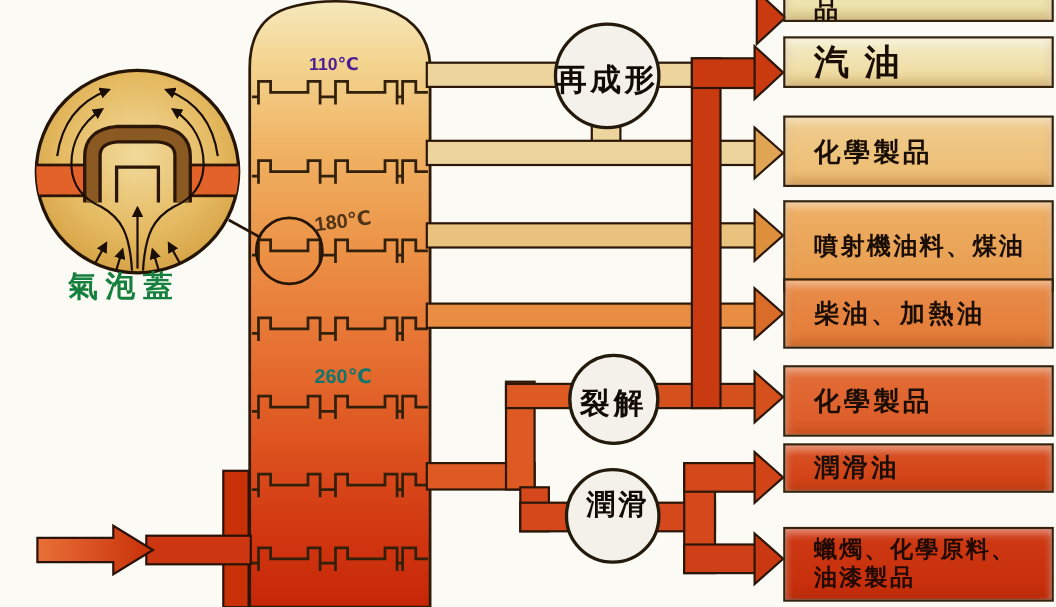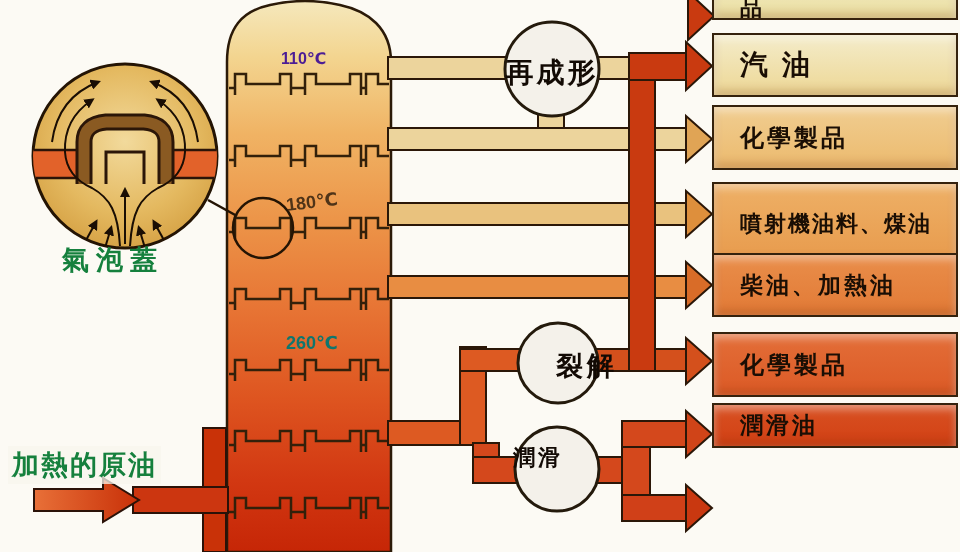--- a/index.html
+++ b/index.html
@@ -129,46 +129,51 @@
         <path d="M52,142 C56,112 72,92 98,82" marker-end="url(#ah)"></path>
         <path d="M198,142 C194,112 178,92 152,82" marker-end="url(#ah)"></path>
       </g>
     </g>
   </g>
 </svg>
 
 <div class="bar" style="top:-34px;height:54px;font-size:22px;background:linear-gradient(#f2eccd,#ebdf9f);">
   <span>精製氣體、化學製品</span>
 </div>
-<div class="bar" style="top:33px;height:64px;font-size:28px;background:linear-gradient(#f4ecca,#edd795);">
+<div class="bar" style="top:33px;height:47px;font-size:32px;background:linear-gradient(#f4ecca,#edd795);">
   <span style="letter-spacing:14px;">汽油</span>
 </div>
 <div class="bar" style="top:105px;height:65px;font-size:24px;background:linear-gradient(#f0cd90,#ecba6e);">
   <span>化學製品</span>
 </div>
 <div class="bar" style="top:182px;height:83px;font-size:22px;background:linear-gradient(#eeb066,#e79a4c);">
   <span style="letter-spacing:2px;">噴射機油料、煤油</span>
 </div>
 <div class="bar" style="top:253px;height:64px;font-size:23px;background:linear-gradient(#e98e4a,#e27a36);">
   <span>柴油、加熱油</span>
 </div>
 <div class="bar" style="top:332px;height:65px;font-size:24px;background:linear-gradient(#e36e38,#dc5a26);">
   <span>化學製品</span>
 </div>
 <div class="bar" style="top:403px;height:45px;font-size:23px;background:linear-gradient(#d85122,#d24014);">
   <span>潤滑油</span>
 </div>
+<div class="bar" style="top:479px;height:68px;font-size:21px;background:linear-gradient(#cf3a14,#c62c0a);color:#20512a;">
+  <div class="two-line" style="color:#200a02;">
+    <div>蠟燭、化學原料、</div>
+    <div>油漆製品</div>
+  </div>
+</div>
 
 <div class="lbl" style="left:62px;top:242px;font-size:27px;letter-spacing:7px;">氣泡蓋</div>
 
-<div class="lbl" style="left:8px;top:446px;font-size:27px;letter-spacing:2px;background:rgba(248,246,238,.75);padding:1px 4px;">加熱的原油</div>
 
 <div class="temp" style="left:281px;top:37px;font-size:16px;color:#4c1d95;margin-top:12px;">110℃</div>
 <div class="temp" style="left:286px;top:191px;font-size:18px;color:#4f3418;transform:rotate(-7deg);">180℃</div>
 <div class="temp" style="left:286px;top:332px;font-size:18px;color:#0f766e;">260℃</div>
 
 <div class="circle-lbl" style="left:492px;top:54px;width:120px;font-size:28px;letter-spacing:3px;text-align:center;">再成形</div>
-<div class="circle-lbl" style="left:498px;top:348px;width:120px;font-size:27px;letter-spacing:4px;text-align:right;">裂解</div>
-<div class="circle-lbl" style="left:478px;top:446px;width:120px;font-size:22px;line-height:24px;letter-spacing:3px;">
+<div class="circle-lbl" style="left:498px;top:348px;width:120px;font-size:27px;letter-spacing:4px;">裂解</div>
+<div class="circle-lbl" style="left:502px;top:446px;width:120px;font-size:26px;line-height:24px;letter-spacing:3px;">
   <div>潤滑</div>
 </div>
 
 </div>
 
 </body></html>

